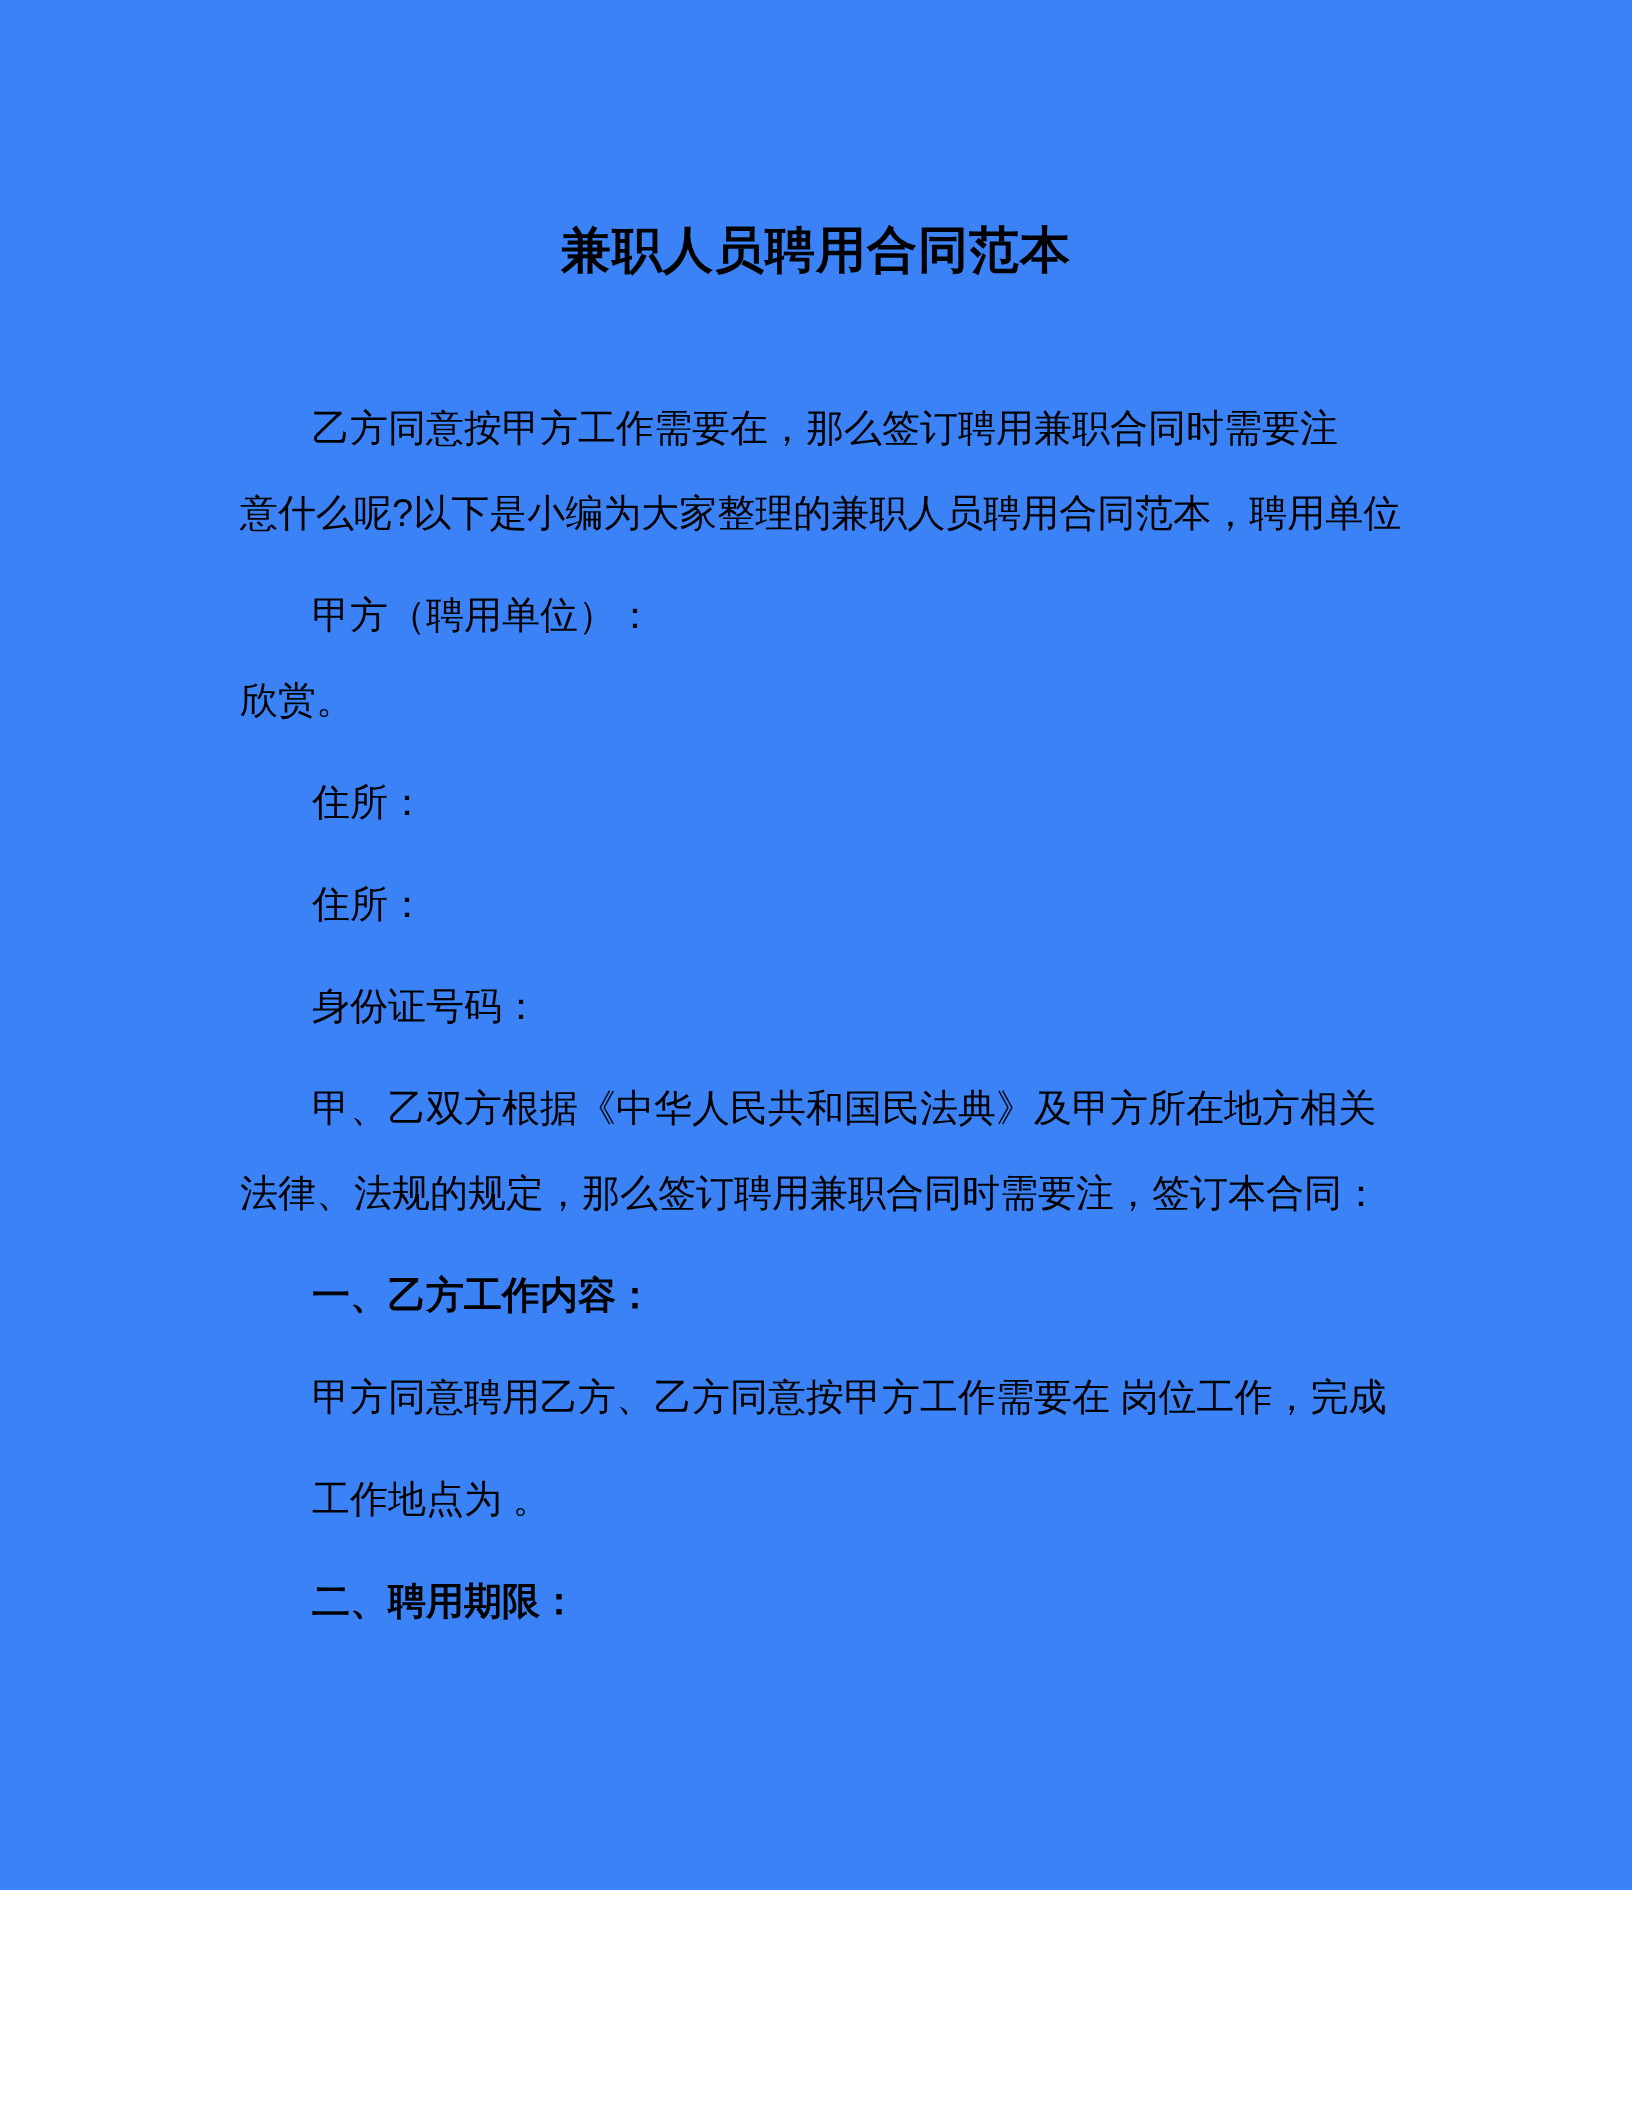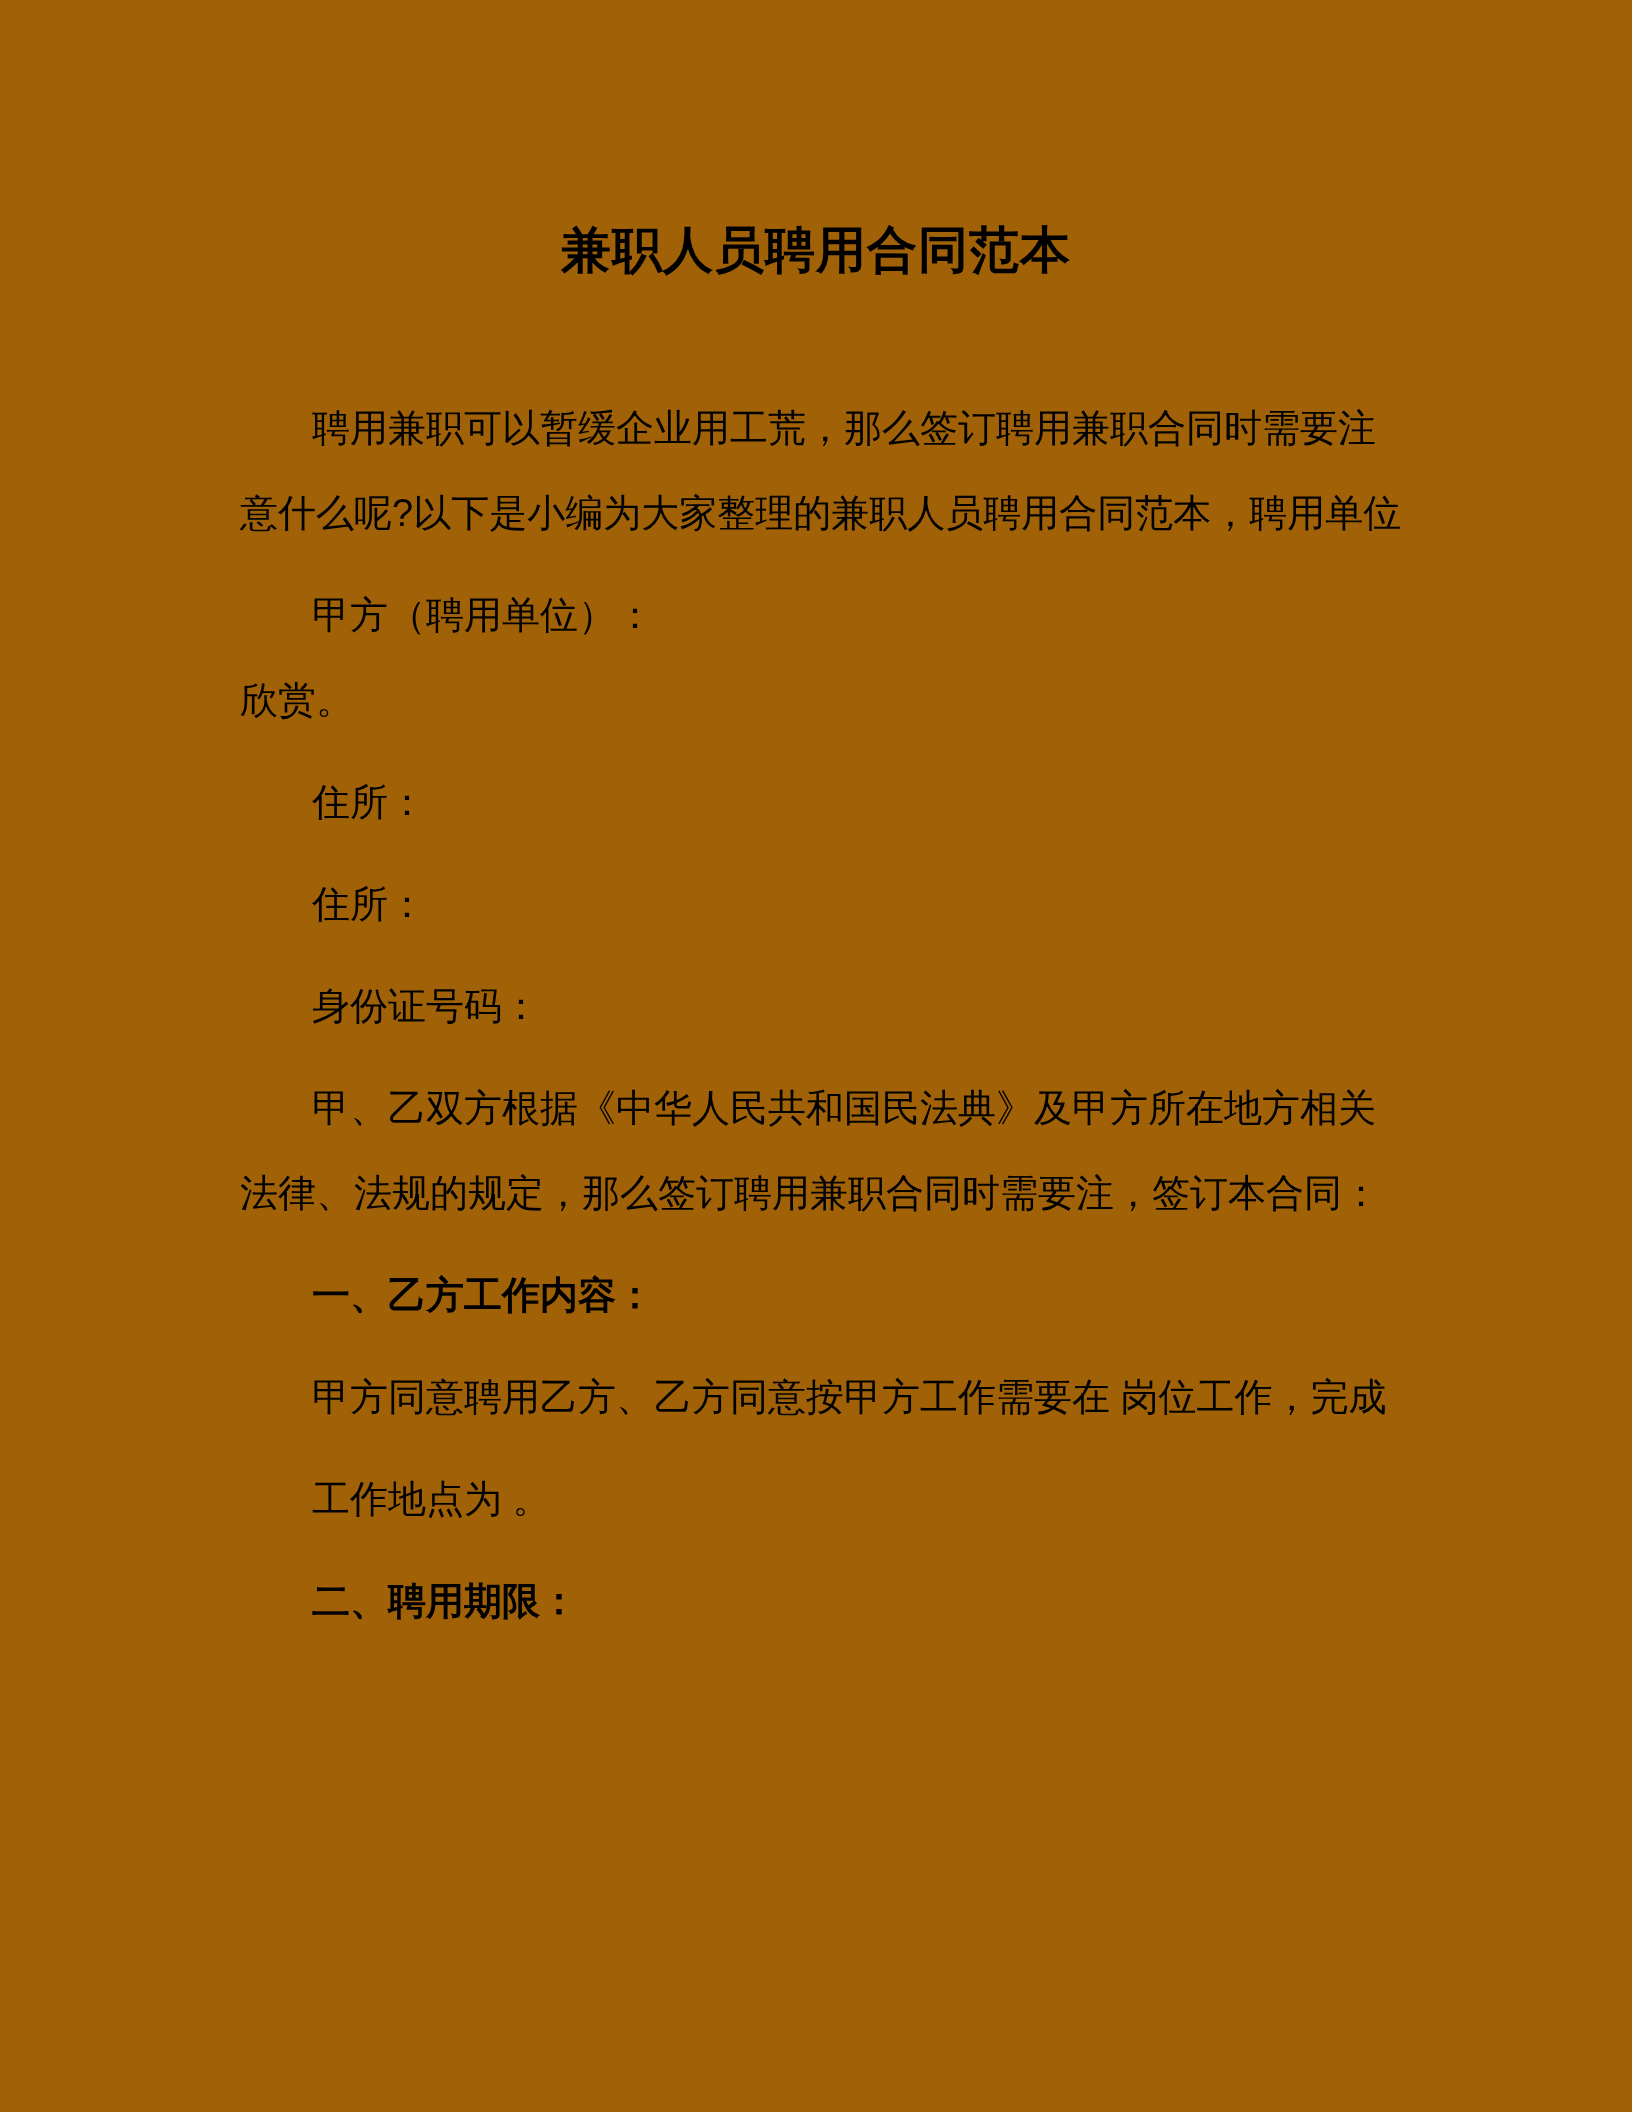--- a/index.html
+++ b/index.html
@@ -3,24 +3,24 @@
 <meta charset="utf-8">
 <style>
   html, body {
     margin: 0;
     padding: 0;
     background: #ffffff;
   }
   .page {
     position: relative;
     width: 1632px;
-    height: 2112px;
+    height: 1890px;
     box-sizing: border-box;
     padding: 0 240px;
-    background: #a16207;
+    background: #3b82f6;
     color: #000000;
     font-family: "Liberation Sans", sans-serif;
     font-size: 38px;
     overflow: hidden;
   }
   .doc-title {
     margin: 0;
     padding-top: 218px;
     margin-bottom: 104px;
     font-size: 50px;
@@ -44,21 +44,21 @@
     font-weight: 700;
   }
 </style>
 </head>
 <body>
 
 <div class="page">
 
   <h1 class="doc-title">兼职人员聘用合同范本</h1>
 
-  <div class="line indent">聘用兼职可以暂缓企业用工荒，那么签订聘用兼职合同时需要注</div>
+  <div class="line indent">乙方同意按甲方工作需要在，那么签订聘用兼职合同时需要注</div>
   <div class="line">意什么呢?以下是小编为大家整理的兼职人员聘用合同范本，聘用单位</div>
   <div class="line indent gap">甲方（聘用单位）：</div>
 
   <div class="line">欣赏。</div>
 
   <div class="line indent gap">住所：</div>
 
 
   <div class="line indent gap">住所：</div>
 

